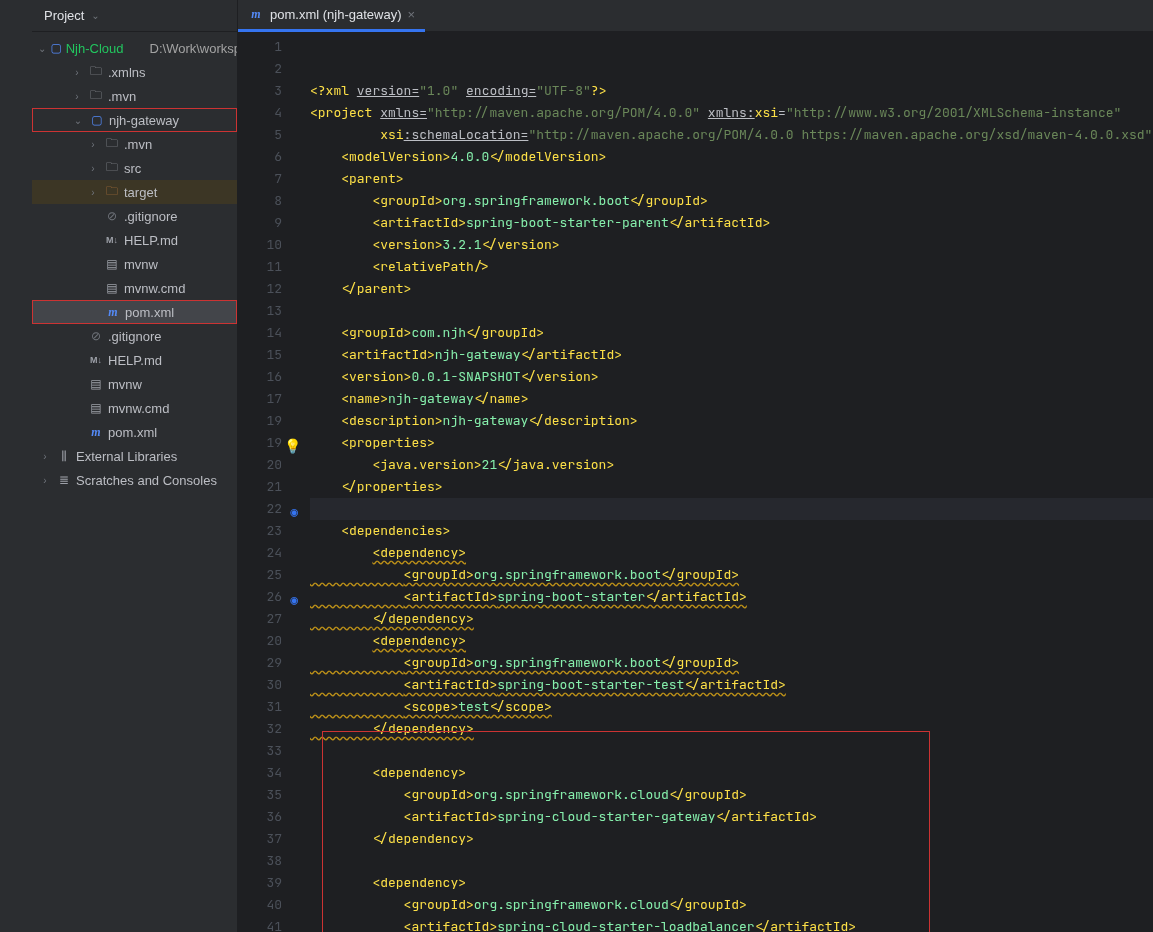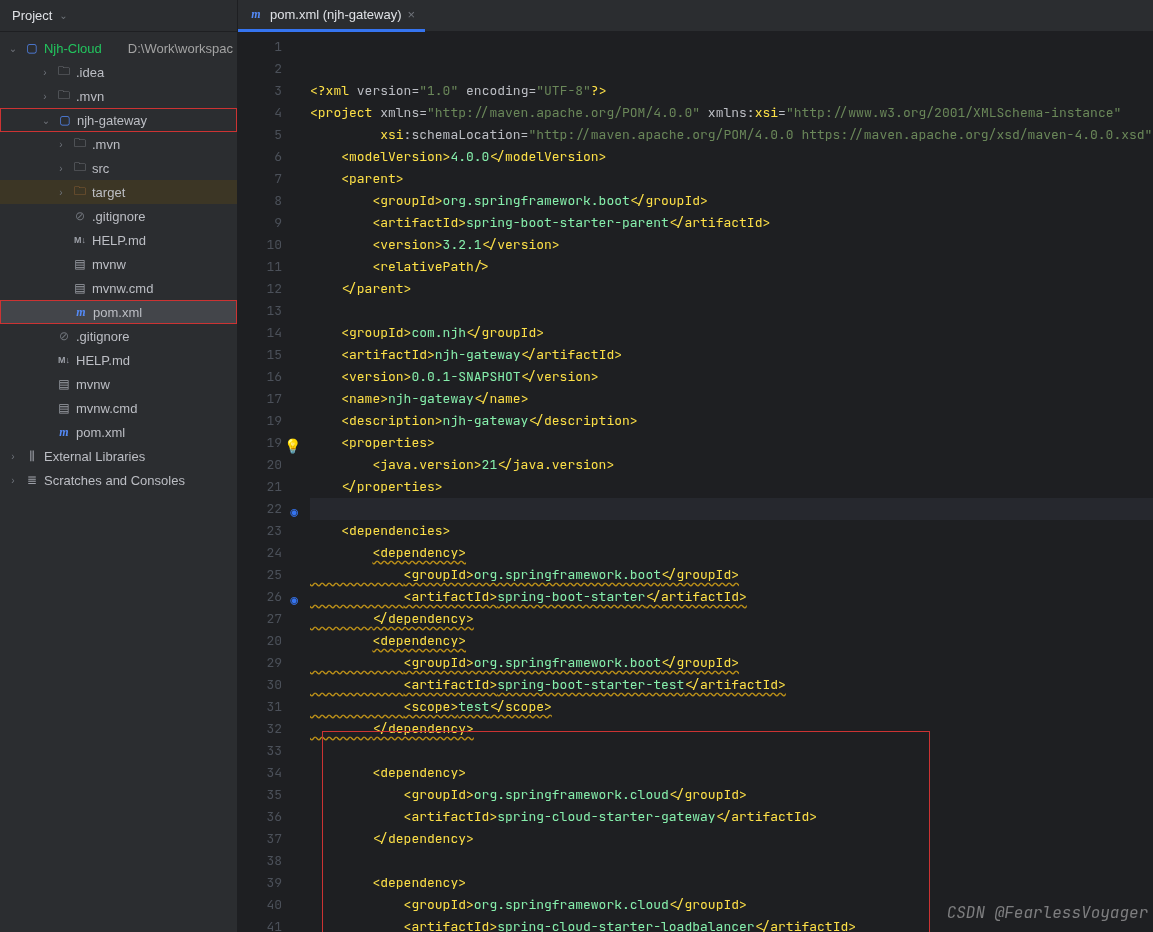--- a/index.html
+++ b/index.html
@@ -12,20 +12,21 @@
   height: 932px;
   width: 1153px;
   overflow: hidden;
 }
 .sidebar {
   width: 238px;
   background: #2b2d30;
   border-right: 1px solid #1e1f22;
   display: flex;
   flex-direction: column;
+  padding-left: 32px;
 }
 .sidebar-header {
   padding: 8px 12px;
   display: flex;
   align-items: center;
   gap: 4px;
   border-bottom: 1px solid #1e1f22;
 }
 .project-title { font-weight: 500; color: #dfe1e5; }
 .tree { flex: 1; overflow-y: auto; padding-top: 4px; }
@@ -115,21 +116,21 @@
 .code {
   flex: 1;
   padding-top: 4px;
   padding-left: 10px;
   white-space: pre;
   position: relative;
   overflow: hidden;
 }
 .code-line { height: 22px; }
 .t { color: #fde047; }
-.attr { color: #bcbec4; }
+.attr { color: #bcbec4; text-decoration: underline; }
 .str { color: #6a8759; }
 .txt { color: #86efac; }
 .cmt { color: #808080; }
 .wavy { text-decoration: wavy underline #be9117; text-underline-offset: 3px; }
 .red-overlay {
   position: absolute;
   border: 1px solid #cc3333;
 }
 .bulb {
   color: #f2c55c;
@@ -157,21 +158,21 @@
     <div class="tree-item" style="padding-left:6px">
       <span class="arrow">⌄</span>
       <span class="icon module-icon">▢</span>
       <span style="color:#22c55e">Njh-Cloud</span>
       <span class="path-hint">D:\Work\workspac</span>
     </div>
     <div id="tree-items">
         <div class="tree-item" style="padding-left: 38px;">
           <span class="arrow">›</span>
           <span class="icon folder-icon">🗀</span>
-          <span>.idea</span>
+          <span>.xmlns</span>
         </div>
         <div class="tree-item" style="padding-left: 38px;">
           <span class="arrow">›</span>
           <span class="icon folder-icon">🗀</span>
           <span>.mvn</span>
         </div>
         <div class="tree-item redbox" style="padding-left: 38px;">
           <span class="arrow">⌄</span>
           <span class="icon module-icon">▢</span>
           <span>njh-gateway</span>
@@ -303,15 +304,14 @@
         <div class="gutter-line">36</div>
         <div class="gutter-line">37</div>
         <div class="gutter-line">38</div>
         <div class="gutter-line">39</div>
         <div class="gutter-line">40</div>
         <div class="gutter-line">41</div>
       </div>
     <div class="code" id="code">
       <div class="code-line"><span class="t">&lt;?xml </span><span class="attr">version=</span><span class="str">"1.0"</span> <span class="attr">encoding=</span><span class="str">"UTF-8"</span><span class="t">?&gt;</span></div><div class="code-line"><span class="t">&lt;project </span><span class="attr">xmlns=</span><span class="str">"http://maven.apache.org/POM/4.0.0"</span> <span class="attr">xmlns:</span><span class="t">xsi</span>=<span class="str">"http://www.w3.org/2001/XMLSchema-instance"</span></div><div class="code-line">         <span class="t">xsi</span><span class="attr">:schemaLocation=</span><span class="str">"http://maven.apache.org/POM/4.0.0 https://maven.apache.org/xsd/maven-4.0.0.xsd"</span><span class="t">&gt;</span></div><div class="code-line">    <span class="t">&lt;modelVersion&gt;</span><span class="txt">4.0.0</span><span class="t">&lt;/modelVersion&gt;</span></div><div class="code-line">    <span class="t">&lt;parent&gt;</span></div><div class="code-line">        <span class="t">&lt;groupId&gt;</span><span class="txt">org.springframework.boot</span><span class="t">&lt;/groupId&gt;</span></div><div class="code-line">        <span class="t">&lt;artifactId&gt;</span><span class="txt">spring-boot-starter-parent</span><span class="t">&lt;/artifactId&gt;</span></div><div class="code-line">        <span class="t">&lt;version&gt;</span><span class="txt">3.2.1</span><span class="t">&lt;/version&gt;</span></div><div class="code-line">        <span class="t">&lt;relativePath/&gt;</span><span class="cmt"> </span></div><div class="code-line">    <span class="t">&lt;/parent&gt;</span></div><div class="code-line">&nbsp;</div><div class="code-line">    <span class="t">&lt;groupId&gt;</span><span class="txt">com.njh</span><span class="t">&lt;/groupId&gt;</span></div><div class="code-line">    <span class="t">&lt;artifactId&gt;</span><span class="txt">njh-gateway</span><span class="t">&lt;/artifactId&gt;</span></div><div class="code-line">    <span class="t">&lt;version&gt;</span><span class="txt">0.0.1-SNAPSHOT</span><span class="t">&lt;/version&gt;</span></div><div class="code-line">    <span class="t">&lt;name&gt;</span><span class="txt">njh-gateway</span><span class="t">&lt;/name&gt;</span></div><div class="code-line">    <span class="t">&lt;description&gt;</span><span class="txt">njh-gateway</span><span class="t">&lt;/description&gt;</span></div><div class="code-line">    <span class="t">&lt;properties&gt;</span></div><div class="code-line">        <span class="t">&lt;java.version&gt;</span><span class="txt">21</span><span class="t">&lt;/java.version&gt;</span></div><div class="code-line">    <span class="t">&lt;/properties&gt;</span></div><div class="code-line caret-line">&nbsp;</div><div class="code-line">    <span class="t">&lt;dependencies&gt;</span></div><div class="code-line">        <span class="wavy"><span class="t">&lt;dependency&gt;</span></span></div><div class="code-line"><span class="wavy">            <span class="t">&lt;groupId&gt;</span><span class="txt">org.springframework.boot</span><span class="t">&lt;/groupId&gt;</span></span></div><div class="code-line"><span class="wavy">            <span class="t">&lt;artifactId&gt;</span><span class="txt">spring-boot-starter</span><span class="t">&lt;/artifactId&gt;</span></span></div><div class="code-line"><span class="wavy">        <span class="t">&lt;/dependency&gt;</span></span></div><div class="code-line">        <span class="wavy"><span class="t">&lt;dependency&gt;</span></span></div><div class="code-line"><span class="wavy">            <span class="t">&lt;groupId&gt;</span><span class="txt">org.springframework.boot</span><span class="t">&lt;/groupId&gt;</span></span></div><div class="code-line"><span class="wavy">            <span class="t">&lt;artifactId&gt;</span><span class="txt">spring-boot-starter-test</span><span class="t">&lt;/artifactId&gt;</span></span></div><div class="code-line"><span class="wavy">            <span class="t">&lt;scope&gt;</span><span class="txt">test</span><span class="t">&lt;/scope&gt;</span></span></div><div class="code-line"><span class="wavy">        <span class="t">&lt;/dependency&gt;</span></span></div><div class="code-line">&nbsp;</div><div class="code-line">        <span class="t">&lt;dependency&gt;</span></div><div class="code-line">            <span class="t">&lt;groupId&gt;</span><span class="txt">org.springframework.cloud</span><span class="t">&lt;/groupId&gt;</span></div><div class="code-line">            <span class="t">&lt;artifactId&gt;</span><span class="txt">spring-cloud-starter-gateway</span><span class="t">&lt;/artifactId&gt;</span></div><div class="code-line">        <span class="t">&lt;/dependency&gt;</span></div><div class="code-line">&nbsp;</div><div class="code-line">        <span class="t">&lt;dependency&gt;</span></div><div class="code-line">            <span class="t">&lt;groupId&gt;</span><span class="txt">org.springframework.cloud</span><span class="t">&lt;/groupId&gt;</span></div><div class="code-line">            <span class="t">&lt;artifactId&gt;</span><span class="txt">spring-cloud-starter-loadbalancer</span><span class="t">&lt;/artifactId&gt;</span></div><div class="red-overlay" style="left:22px; top:699px; width:608px; height:210px;"></div>
     </div>
-    <div class="watermark">CSDN @FearlessVoyager</div>
   </div>
 </div>
 
 </body></html>

